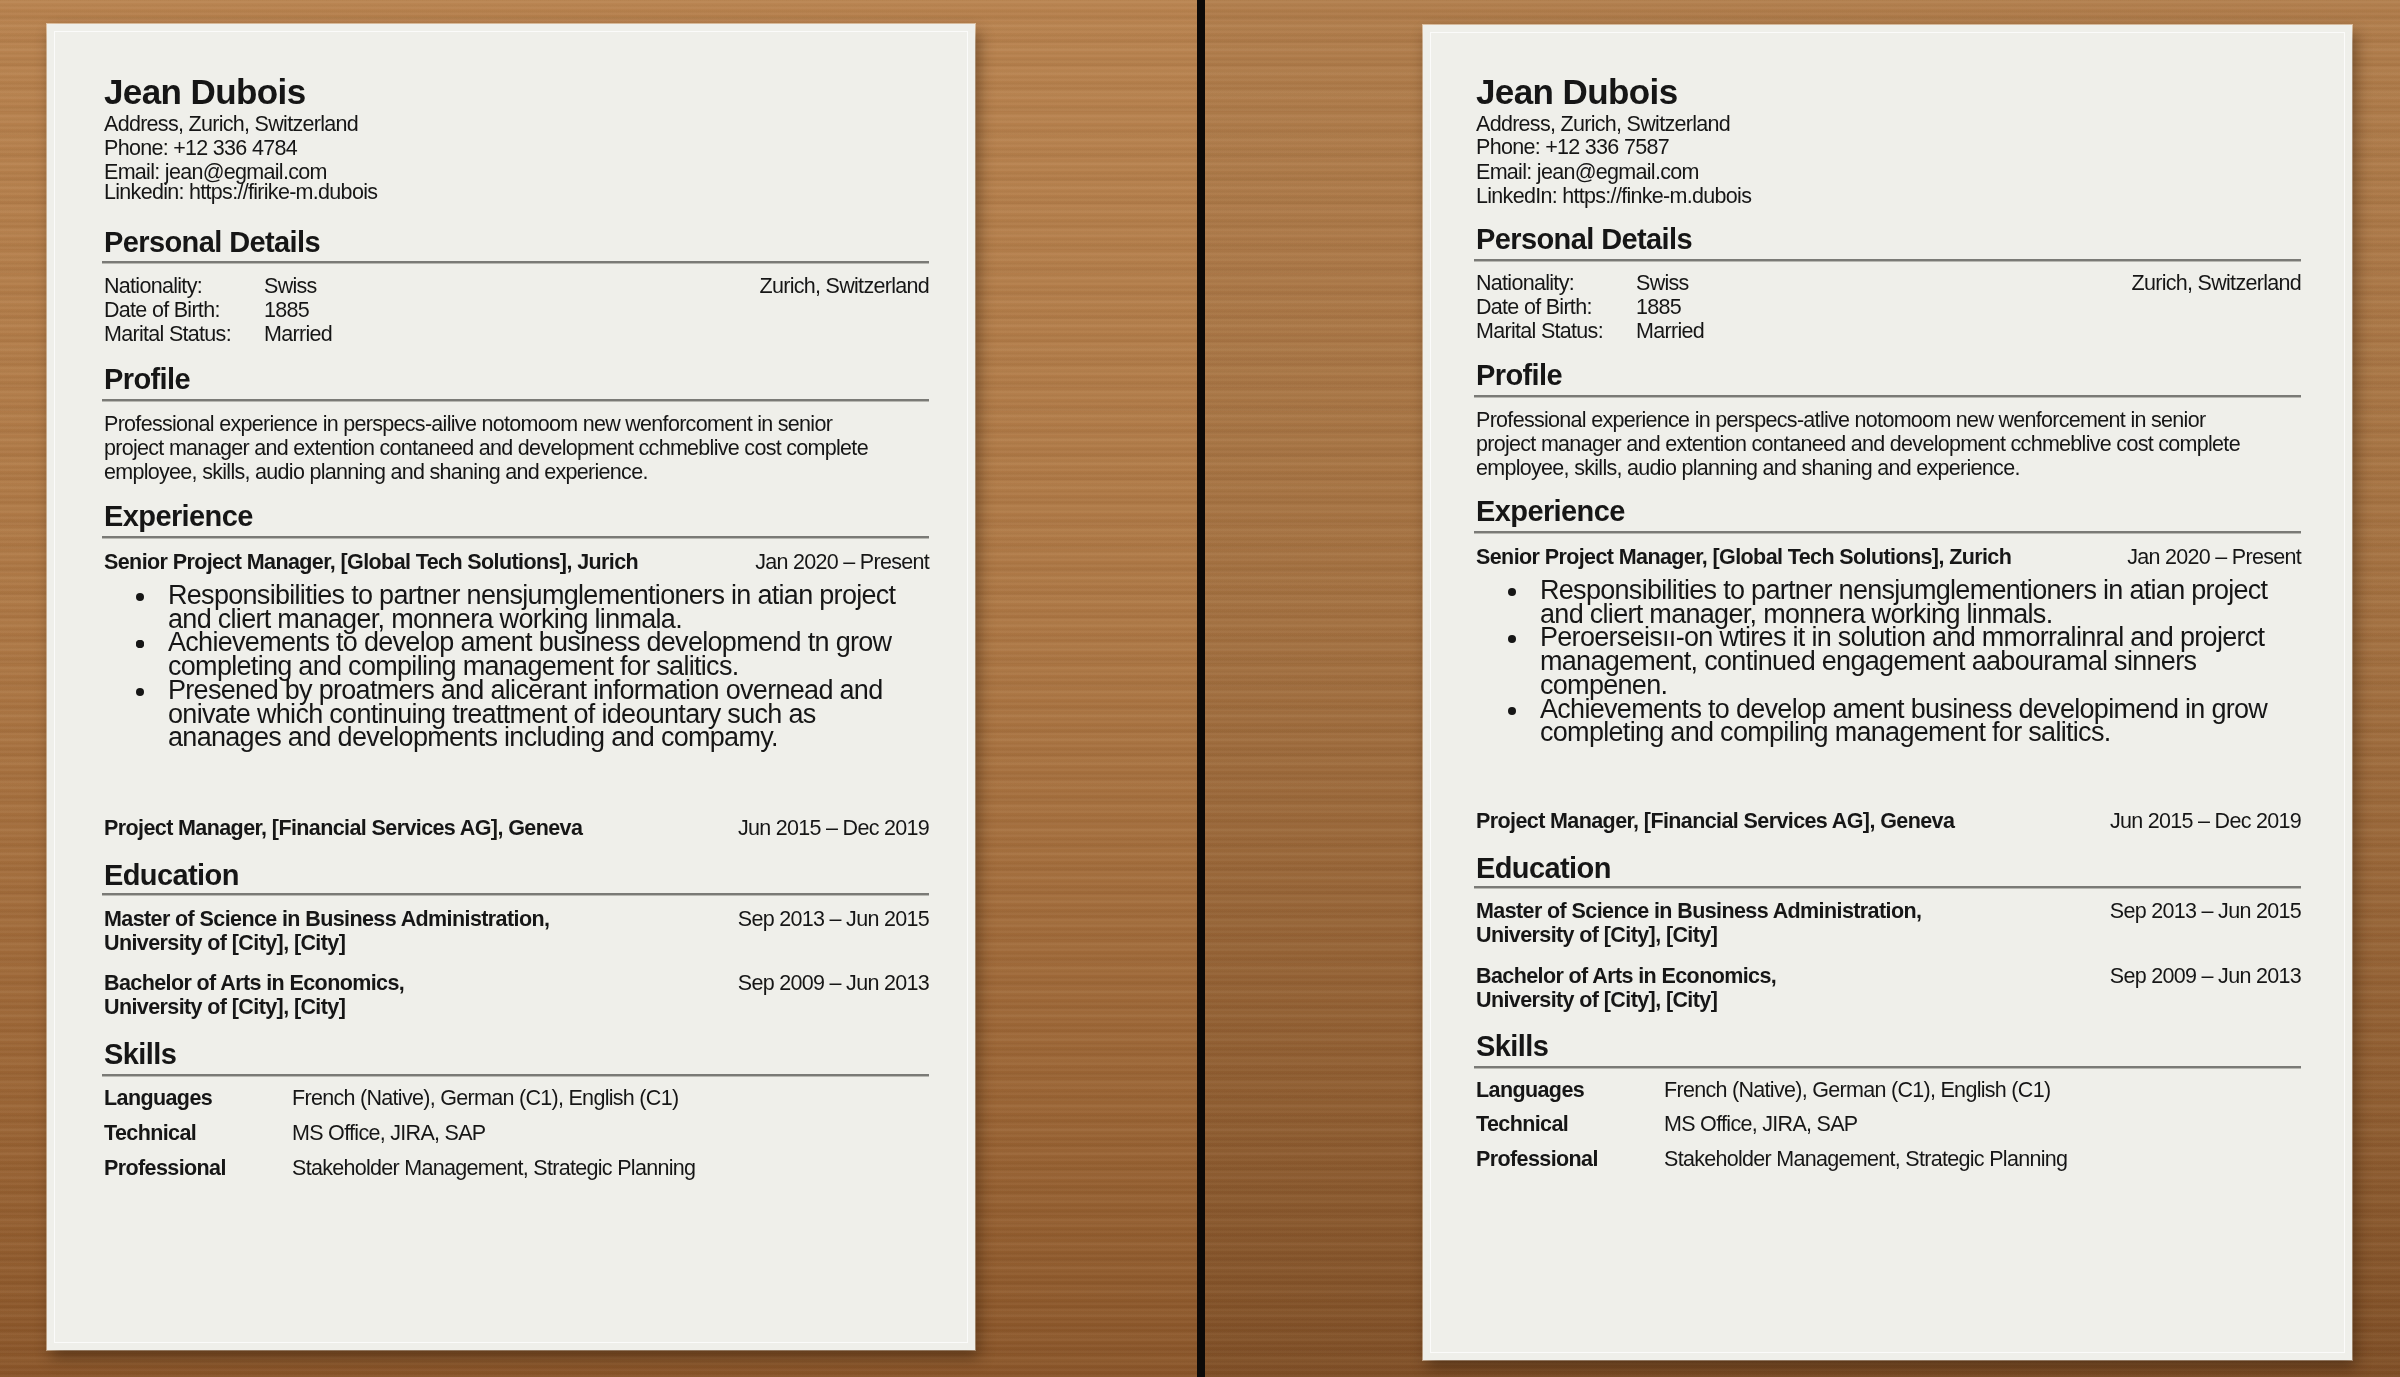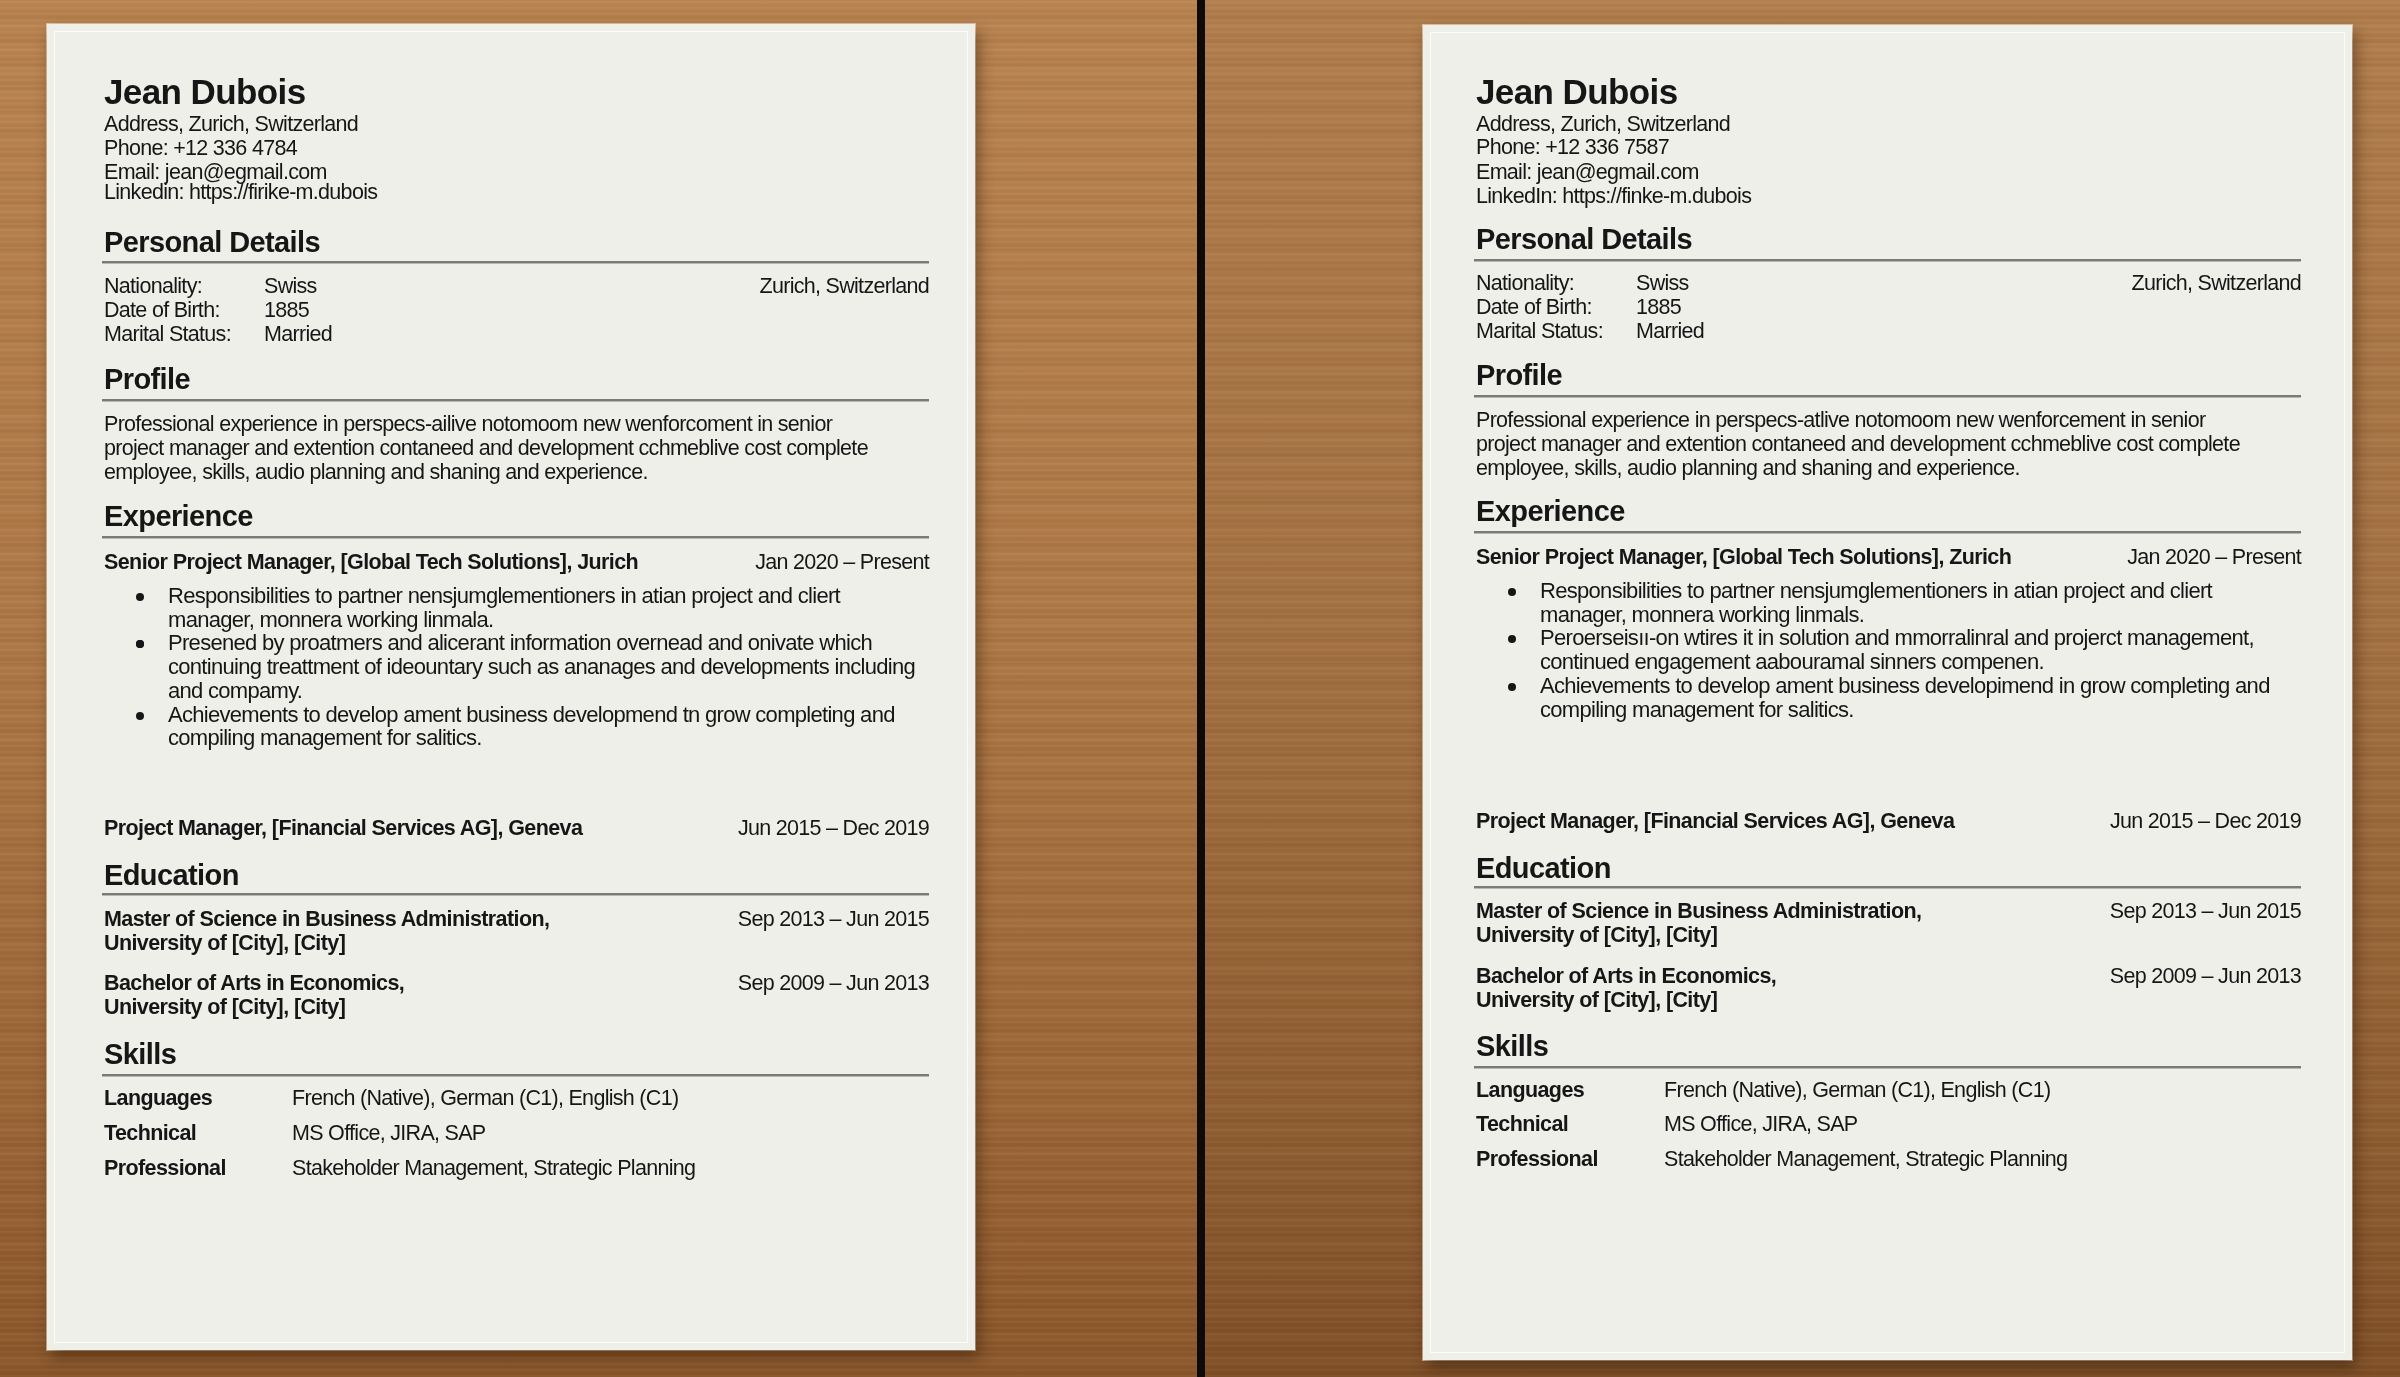--- a/index.html
+++ b/index.html
@@ -25,21 +25,21 @@
   .contact{font-size:21.5px;letter-spacing:-0.7px;line-height:24px;}
   .h2{font-size:29px;font-weight:bold;letter-spacing:-0.6px;}
   .rule{position:absolute;left:-2px;width:827px;height:2px;background:#7a7a76;border-bottom:1px solid #b8b8b2;}
   .txt{font-size:21.5px;letter-spacing:-0.7px;line-height:24px;}
   .pd-label{position:absolute;left:0;}
   .pd-value{position:absolute;left:160px;}
   .right-al{position:absolute;right:0;left:auto;text-align:right;}
   .job{font-size:21.5px;font-weight:bold;letter-spacing:-0.6px;}
   .date{font-size:21.5px;letter-spacing:-0.7px;}
   .bullets{position:absolute;left:32px;margin:0;padding:0;list-style:none;width:780px;}
-  .bullets li{position:relative;padding-left:32px;font-size:22px;letter-spacing:-0.7px;line-height:23.7px;white-space:normal;}
+  .bullets li{position:relative;padding-left:32px;font-size:27px;letter-spacing:-0.7px;line-height:23.7px;white-space:normal;}
   .bullets li .dot{position:absolute;left:0;top:9px;width:8px;height:8px;border-radius:50%;background:#161616;}
   .edu{font-size:21.5px;font-weight:bold;letter-spacing:-0.6px;line-height:24px;}
   .sk-label{position:absolute;left:0;font-weight:bold;font-size:21.5px;letter-spacing:-0.6px;}
   .sk-value{position:absolute;left:188px;font-size:21.5px;letter-spacing:-0.7px;}
 </style>
 </head>
 <body>
 
 <div class="wood"></div>
 <div class="wood-right"></div>
@@ -77,22 +77,22 @@
   <div class="abs txt" style="top:436px">project manager and extention contaneed and development cchmeblive cost complete</div>
   <div class="abs txt" style="top:460px">employee, skills, audio planning and shaning and experience.</div>
 
   <div class="abs h2" style="top:500px">Experience</div>
   <div class="rule" style="top:536px"></div>
   <div class="abs job" style="top:550px">Senior Project Manager, [Global Tech Solutions], Jurich</div>
   <div class="abs date right-al" style="top:550px">Jan 2020 – Present</div>
   <ul class="bullets" style="top:584px">
     <li><span class="dot"></span><span>Responsibilities to partner nensjumglementioners in atian project and cliert manager, monnera working linmala.</span></li>
     <li><span class="dot"></span></li>
+    <li><span class="dot"></span><span>Achievements to develop ament business developmend tn grow completing and compiling management for salitics.</span></li>
     <li><span class="dot"></span><span>Presened by proatmers and alicerant information overnead and onivate which continuing treattment of ideountary such as ananages and developments including and compamy.</span></li>
-    <li><span class="dot"></span><span>Achievements to develop ament business developmend tn grow completing and compiling management for salitics.</span></li>
   </ul>
   <div class="abs job" style="top:816px">Project Manager, [Financial Services AG], Geneva</div>
   <div class="abs date right-al" style="top:816px">Jun 2015 – Dec 2019</div>
 
   <div class="abs h2" style="top:859px">Education</div>
   <div class="rule" style="top:893px"></div>
   <div class="abs edu" style="top:907px">Master of Science in Business Administration,</div>
   <div class="abs edu" style="top:931px">University of [City], [City]</div>
   <div class="abs date right-al" style="top:907px">Sep 2013 – Jun 2015</div>
   <div class="abs edu" style="top:971px">Bachelor of Arts in Economics,</div>

